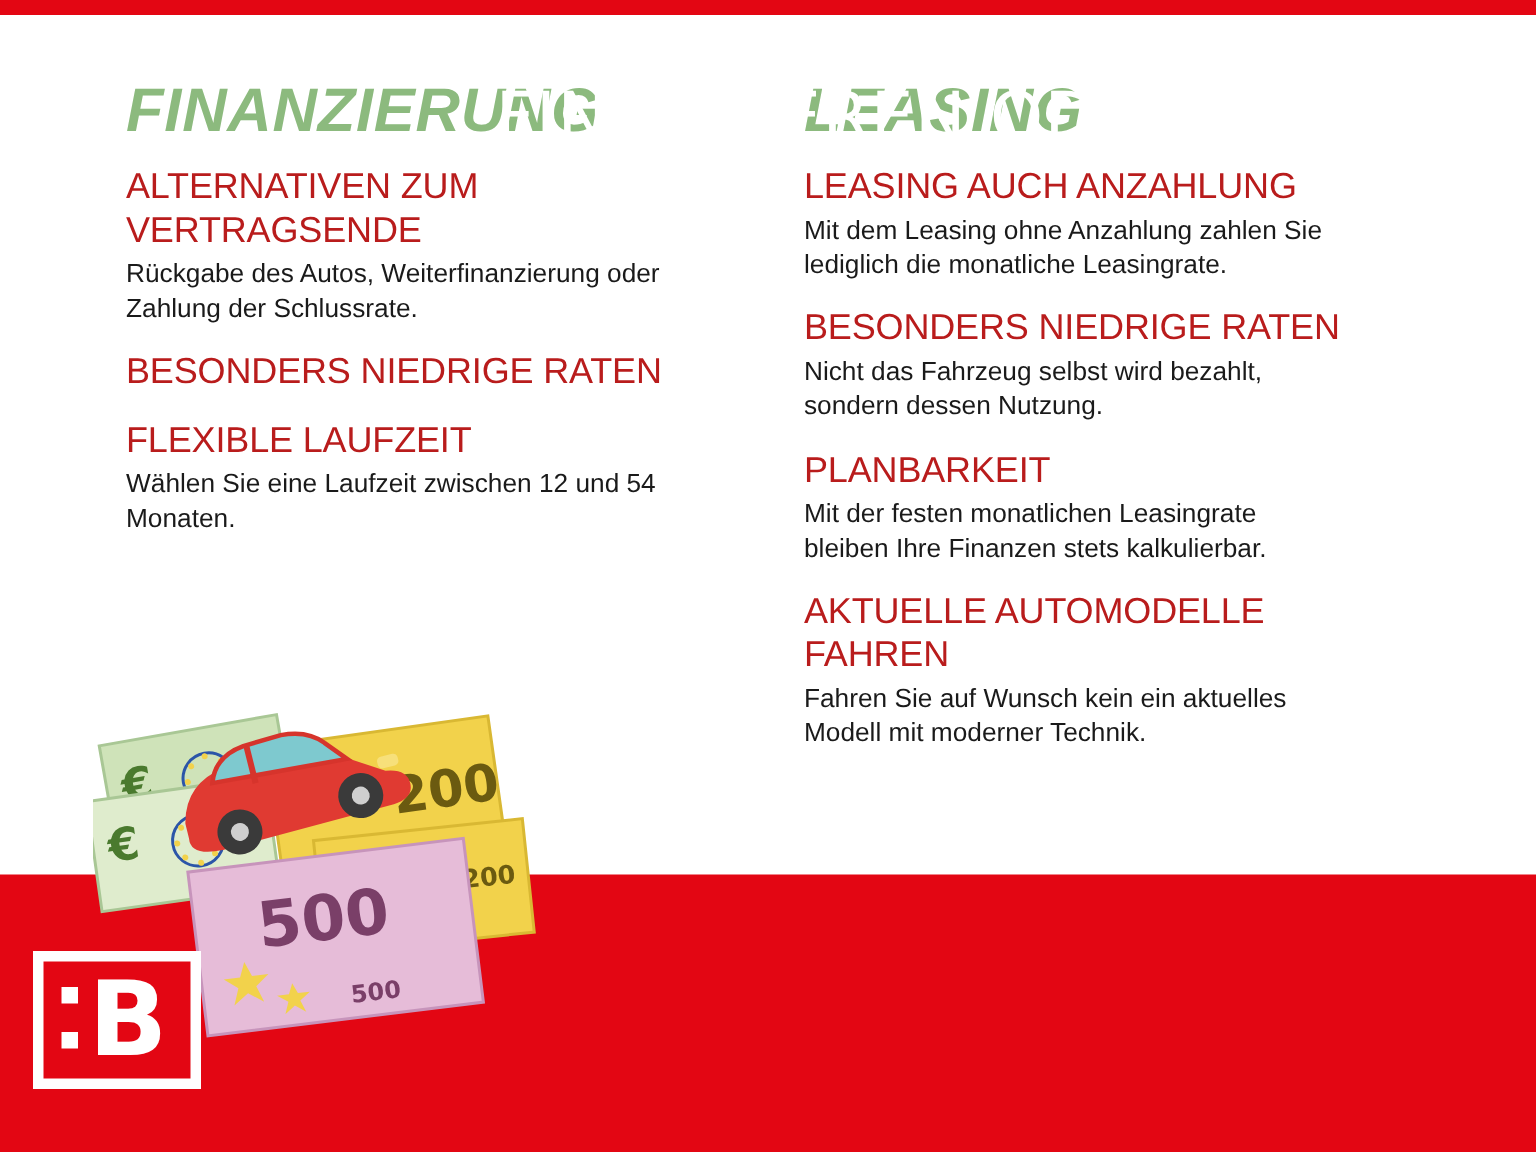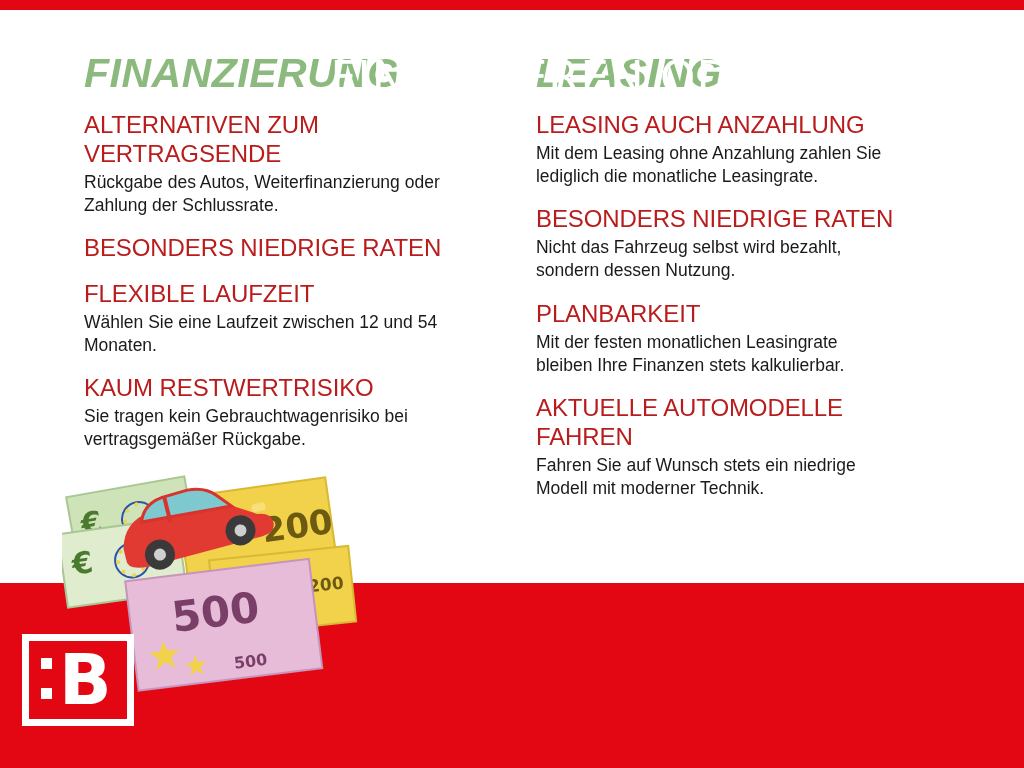--- a/index.html
+++ b/index.html
@@ -176,24 +176,20 @@
 
       <div class="block">
         <h2 class="block-title">BESONDERS NIEDRIGE RATEN</h2>
       </div>
 
       <div class="block">
         <h2 class="block-title">FLEXIBLE LAUFZEIT</h2>
         <p class="block-text">Wählen Sie eine Laufzeit zwischen 12 und 54 Monaten.</p>
       </div>
 
-      <div class="block">
-        <h2 class="block-title">KAUM RESTWERTRISIKO</h2>
-        <p class="block-text">Sie tragen kein Gebrauchtwagenrisiko bei vertragsgemäßer Rückgabe.</p>
-      </div>
     </div>
 
     <div class="col col-right">
       <h1 class="col-title">LEASING</h1>
 
       <div class="block">
         <h2 class="block-title">LEASING AUCH ANZAHLUNG</h2>
         <p class="block-text">Mit dem Leasing ohne Anzahlung zahlen Sie lediglich die monatliche Leasingrate.</p>
       </div>
 
@@ -202,21 +198,21 @@
         <p class="block-text">Nicht das Fahrzeug selbst wird bezahlt, sondern dessen Nutzung.</p>
       </div>
 
       <div class="block">
         <h2 class="block-title">PLANBARKEIT</h2>
         <p class="block-text">Mit der festen monatlichen Leasingrate bleiben Ihre Finanzen stets kalkulierbar.</p>
       </div>
 
       <div class="block">
         <h2 class="block-title">AKTUELLE AUTOMODELLE FAHREN</h2>
-        <p class="block-text">Fahren Sie auf Wunsch stets ein niedrige Modell mit moderner Technik.</p>
+        <p class="block-text">Fahren Sie auf Wunsch kein ein aktuelles Modell mit moderner Technik.</p>
       </div>
     </div>
 
   </div>
 
   <div class="banner"></div>
 
   <div class="illus">
     <svg width="300" height="230" viewBox="0 0 300 230" xmlns="http://www.w3.org/2000/svg">
 

